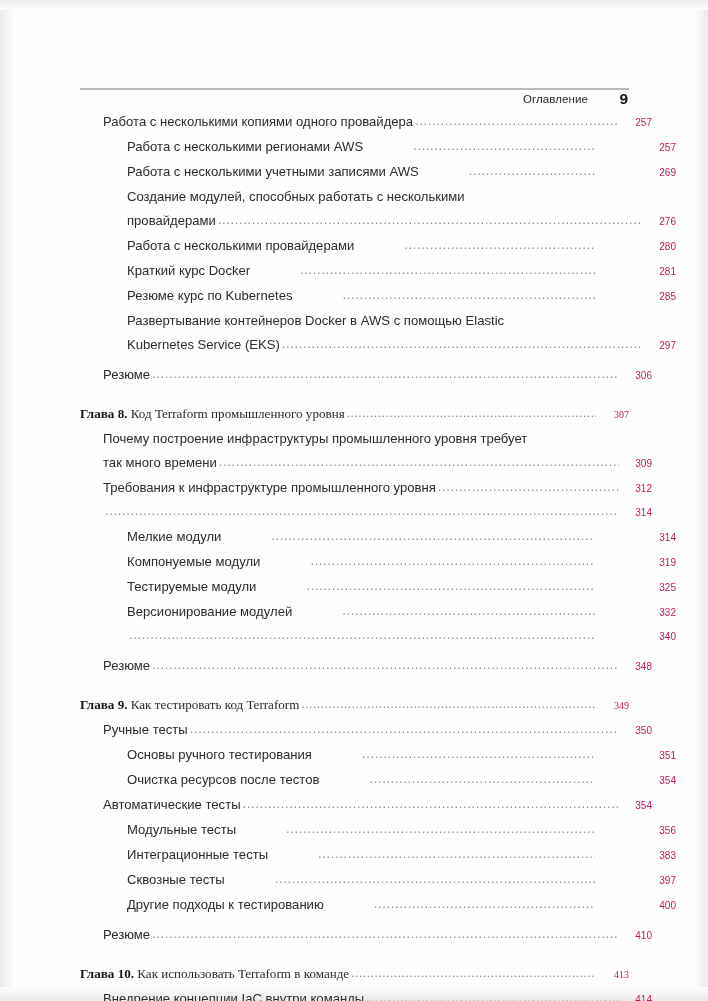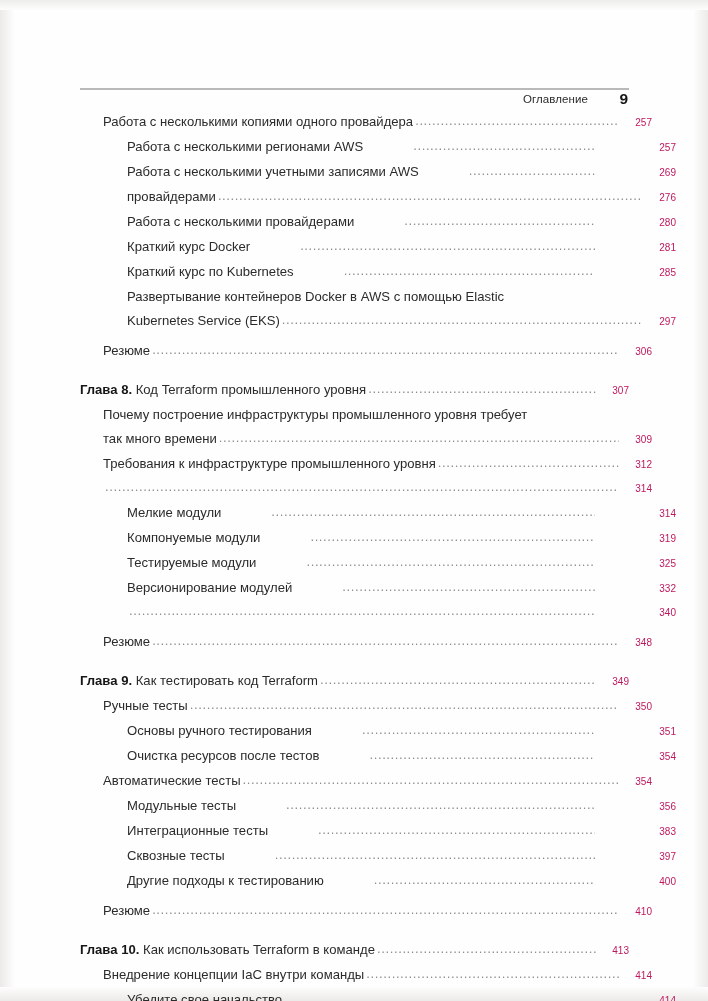--- a/index.html
+++ b/index.html
@@ -91,21 +91,21 @@
   .entry.wrap {
     display: block;
     position: relative;
   }
   .entry.wrap .lead-row {
     display: flex;
     align-items: baseline;
     width: 100%;
   }
 
-  .lv-ch   { padding-left: 0px;  }
+  .lv-ch   { padding-left: 0px; font-family: Liberation Serif, serif;  }
   .lv-1    { padding-left: 23px; }
   .lv-2    { padding-left: 47px; gap: 48px; }
 
   .label {
     flex: 0 0 auto;
   }
   .label .ch-num {
     font-weight: bold;
     color: #161616;
   }
@@ -166,38 +166,39 @@
         <span class="label">Работа с несколькими регионами AWS</span>
         <span class="leader"></span>
         <span class="folio">257</span>
       </div>
       <div class="entry lv-2">
         <span class="label">Работа с несколькими учетными записями AWS</span>
         <span class="leader"></span>
         <span class="folio">269</span>
       </div>
       <div class="entry lv-2 wrap">
+        <div><span class="label">Создание модулей, способных работать с несколькими</span></div>
         <div class="lead-row">
           <span class="label">провайдерами</span>
           <span class="leader"></span>
           <span class="folio">276</span>
         </div>
       </div>
       <div class="entry lv-2">
         <span class="label">Работа с несколькими провайдерами</span>
         <span class="leader"></span>
         <span class="folio">280</span>
       </div>
       <div class="entry lv-2">
         <span class="label">Краткий курс Docker</span>
         <span class="leader"></span>
         <span class="folio">281</span>
       </div>
       <div class="entry lv-2">
-        <span class="label">Краткий курс по Kubernetes</span>
+        <span class="label">Резюме курс по Kubernetes</span>
         <span class="leader"></span>
         <span class="folio">285</span>
       </div>
       <div class="entry lv-2 wrap">
         <div><span class="label">Развертывание контейнеров Docker в AWS с помощью Elastic</span></div>
         <div class="lead-row">
           <span class="label">Kubernetes Service (EKS)</span>
           <span class="leader"></span>
           <span class="folio">297</span>
         </div>

